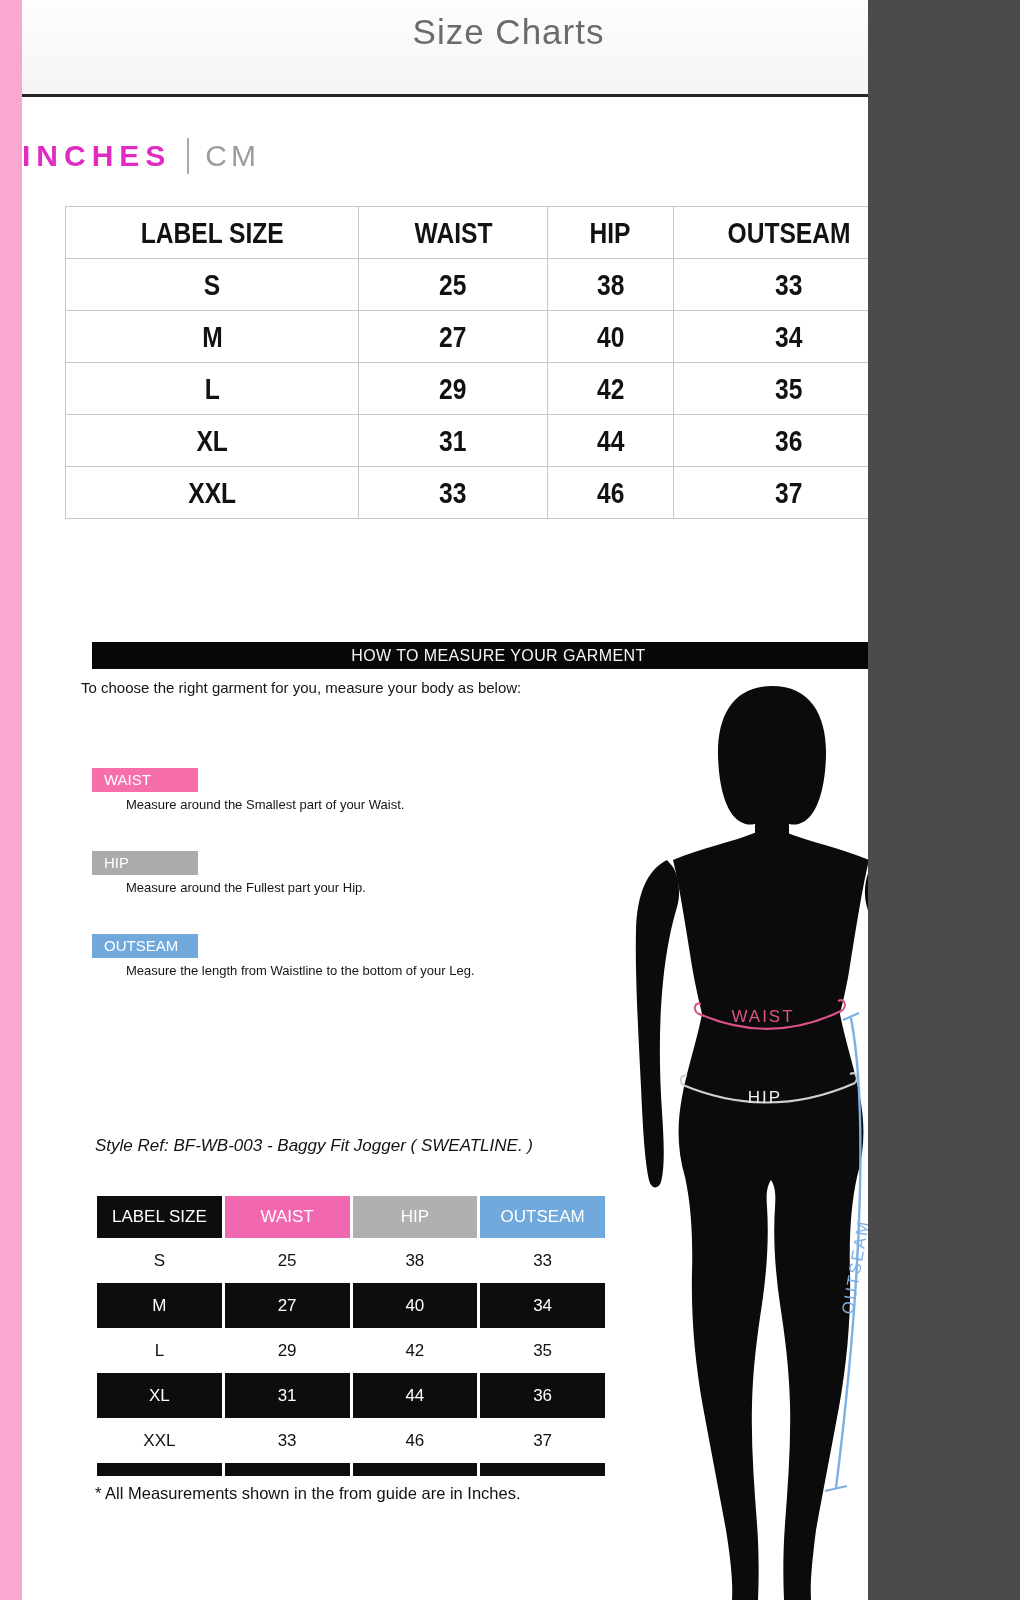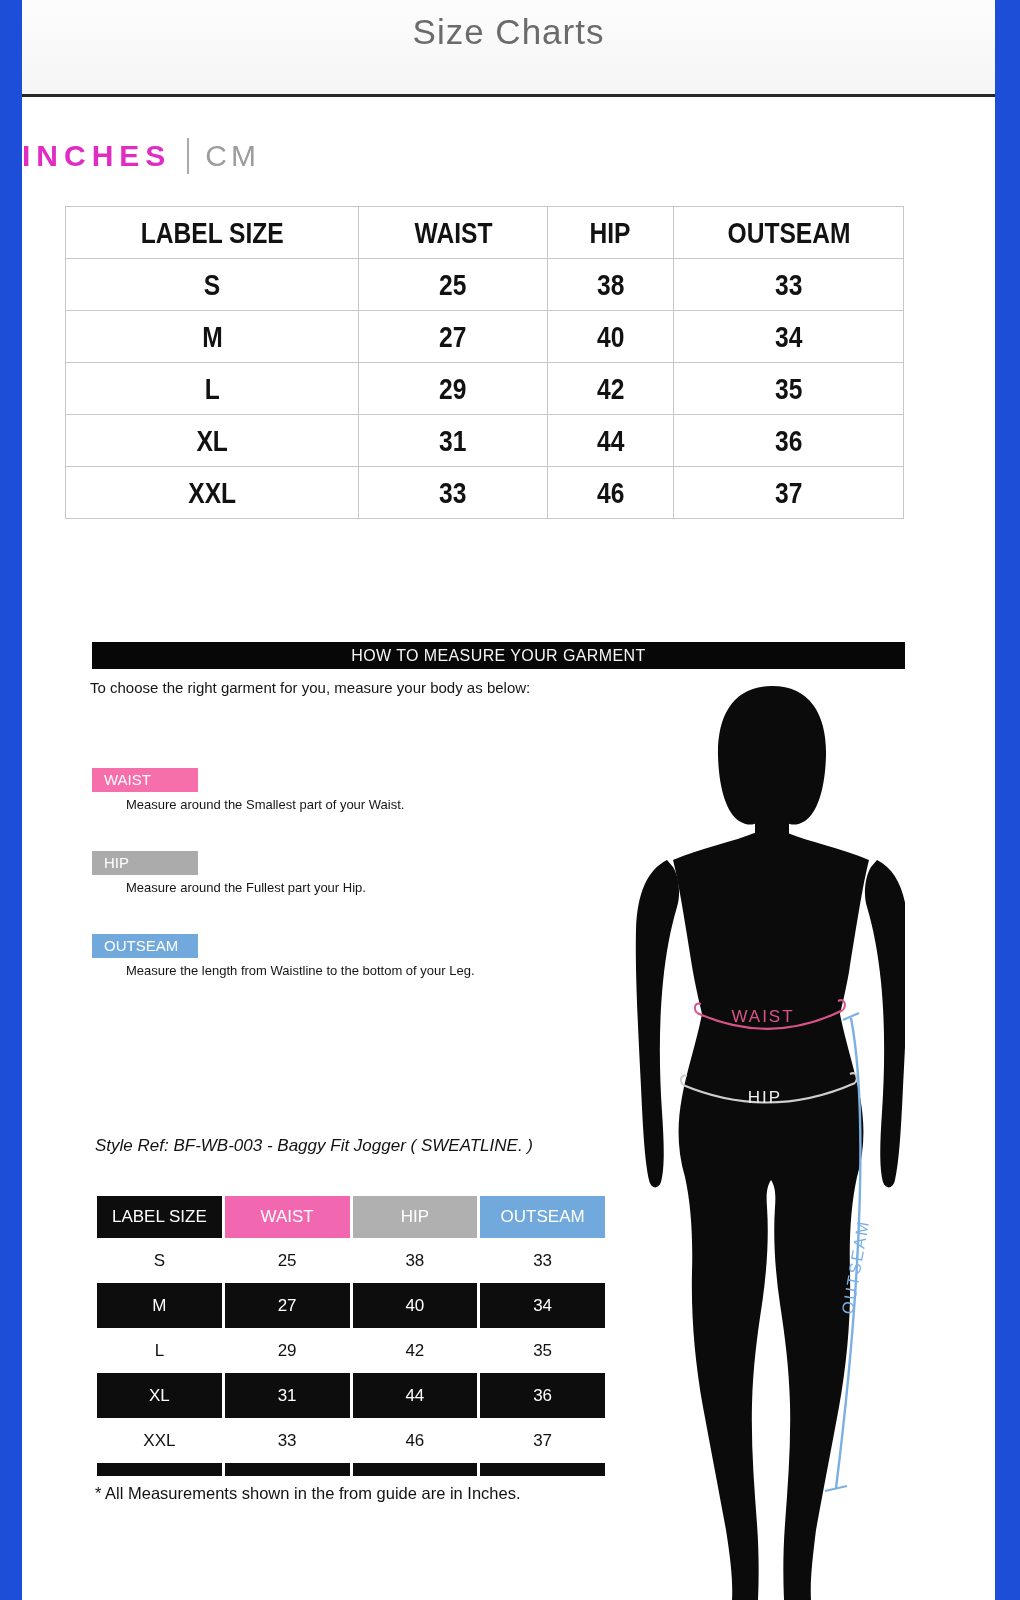--- a/index.html
+++ b/index.html
@@ -1,16 +1,16 @@
 <!DOCTYPE html>
 <html><head>
 <meta charset="utf-8">
 <style>
   html,body{margin:0;padding:0;background:#4b4b4b;font-family:"Liberation Sans",sans-serif;}
-  #page{position:relative;width:1020px;height:1600px;background:#1d4ed8;overflow:hidden;}
+  #page{position:relative;width:868px;height:1600px;background:#f9a8d4;overflow:hidden;}
   #panel{position:absolute;left:22px;top:0;width:973px;height:1600px;background:#ffffff;}
 
   
   .titlebar{position:absolute;left:0;top:0;width:100%;height:97px;
     background:linear-gradient(#fdfdfd,#f5f5f5);border-bottom:3px solid #262626;box-sizing:border-box;}
   .title{position:absolute;left:0;top:12px;width:100%;text-align:center;
     font-size:35px;color:#6b6b6b;letter-spacing:1px;}
 
   
   .units{position:absolute;left:0;top:138px;width:100%;display:flex;align-items:center;justify-content:flex-start;gap:16px;}
@@ -21,21 +21,21 @@
   
   #size-table{position:absolute;left:43px;top:206px;width:838px;border-collapse:collapse;table-layout:fixed;}
   #size-table th,#size-table td{border:1px solid #c7c7c7;text-align:center;padding:0;color:#121212;}
   #size-table th{height:51px;font-size:30px;font-weight:bold;}
   #size-table td{height:51px;font-size:30px;font-weight:600;}
   .cond{display:inline-block;transform:scaleX(0.82);white-space:nowrap;}
 
   
   .banner{position:absolute;left:70px;top:608px;width:813px;height:27px;background:#070707;
     color:#f5f5f5;font-size:16px;text-align:center;line-height:27px;letter-spacing:0.4px;margin-top:34px;}
-  .intro{position:absolute;left:68px;top:679px;font-size:15px;color:#151515;}
+  .intro{position:absolute;left:59px;top:679px;font-size:15px;color:#151515;}
   .chip{position:absolute;left:70px;width:106px;height:24px;color:#ffffff;font-size:15px;
     line-height:24px;padding-left:12px;box-sizing:border-box;}
   .chip-desc{position:absolute;left:104px;font-size:13px;color:#151515;}
 
   
   .style-ref{position:absolute;left:73px;top:1136px;font-size:17px;color:#121212;font-style:italic;}
   #style-table{position:absolute;left:75px;top:1196px;width:508px;}
   .st-row{display:grid;grid-template-columns:1fr 1fr 1fr 1fr;column-gap:3px;}
   .st-head{height:42px;}
   .st-head .st-cell{color:#ffffff;font-size:17px;line-height:42px;text-align:center;}

